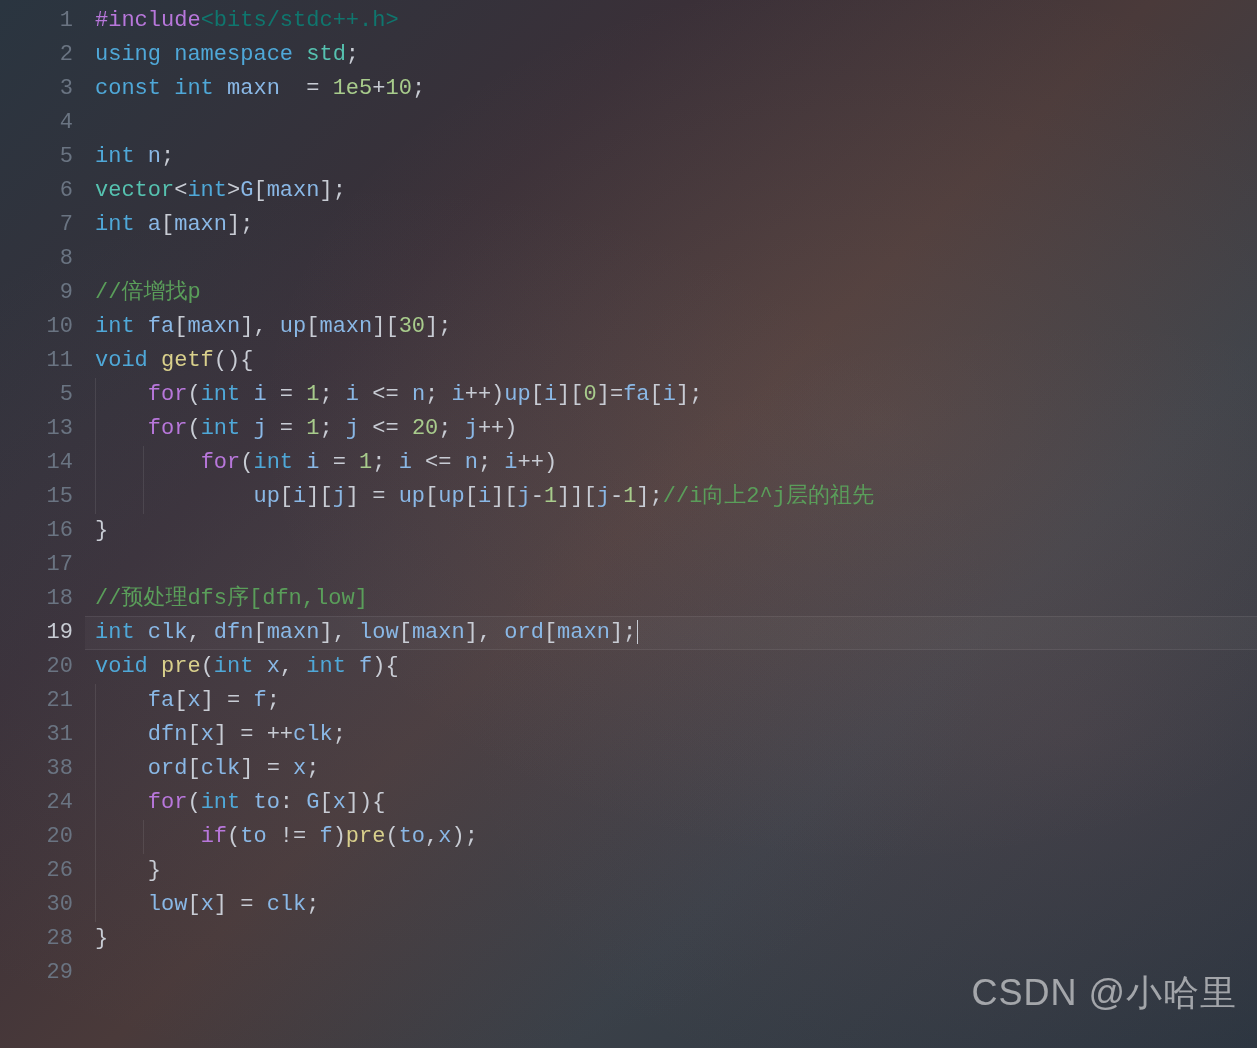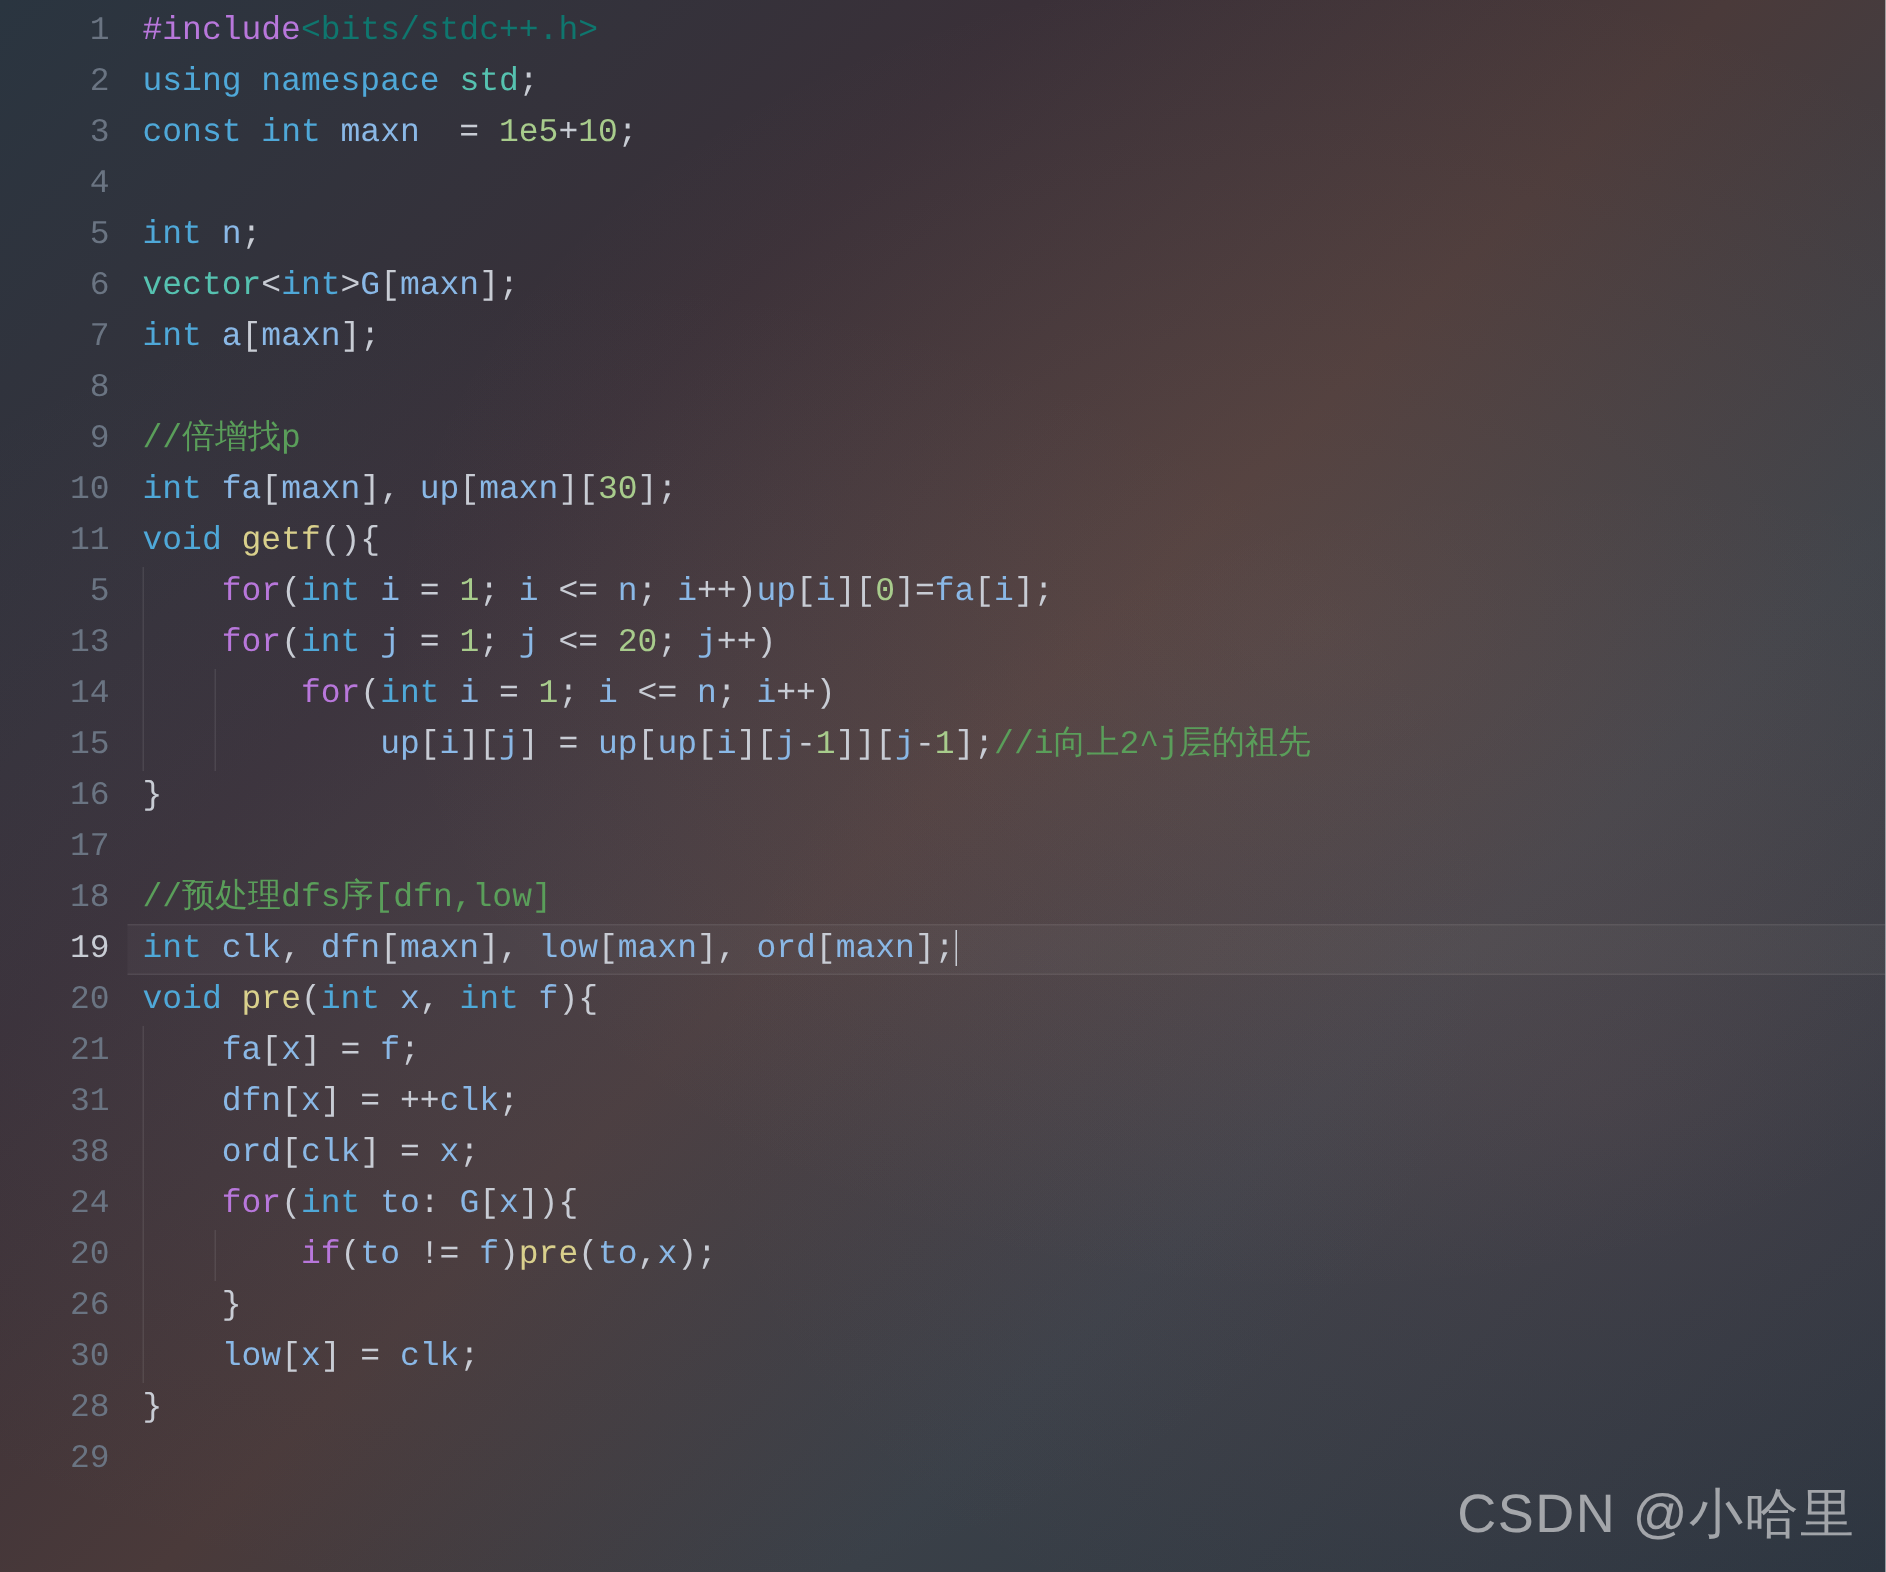--- a/index.html
+++ b/index.html
@@ -82,21 +82,21 @@
     .kw-teal { color: #56c2b0; }
     .fn-yellow { color: #d9d08c; }
     .num-green { color: #a8cc8c; }
     .var { color: #8ab8e6; }
     .comment { color: #5a9e5a; }
     .string { color: #0f766e; }
     .punct { color: #c8ccd4; }
     .op { color: #c8ccd4; }
     .watermark {
       position: absolute;
-      bottom: 14px;
+      bottom: 30px;
       right: 20px;
       font-family: Arial, sans-serif;
       font-size: 36px;
       color: rgba(255,255,255,0.55);
       letter-spacing: 1px;
     }
   </style>
 </head>
 <body>
 <div class="bg-overlay"></div>

